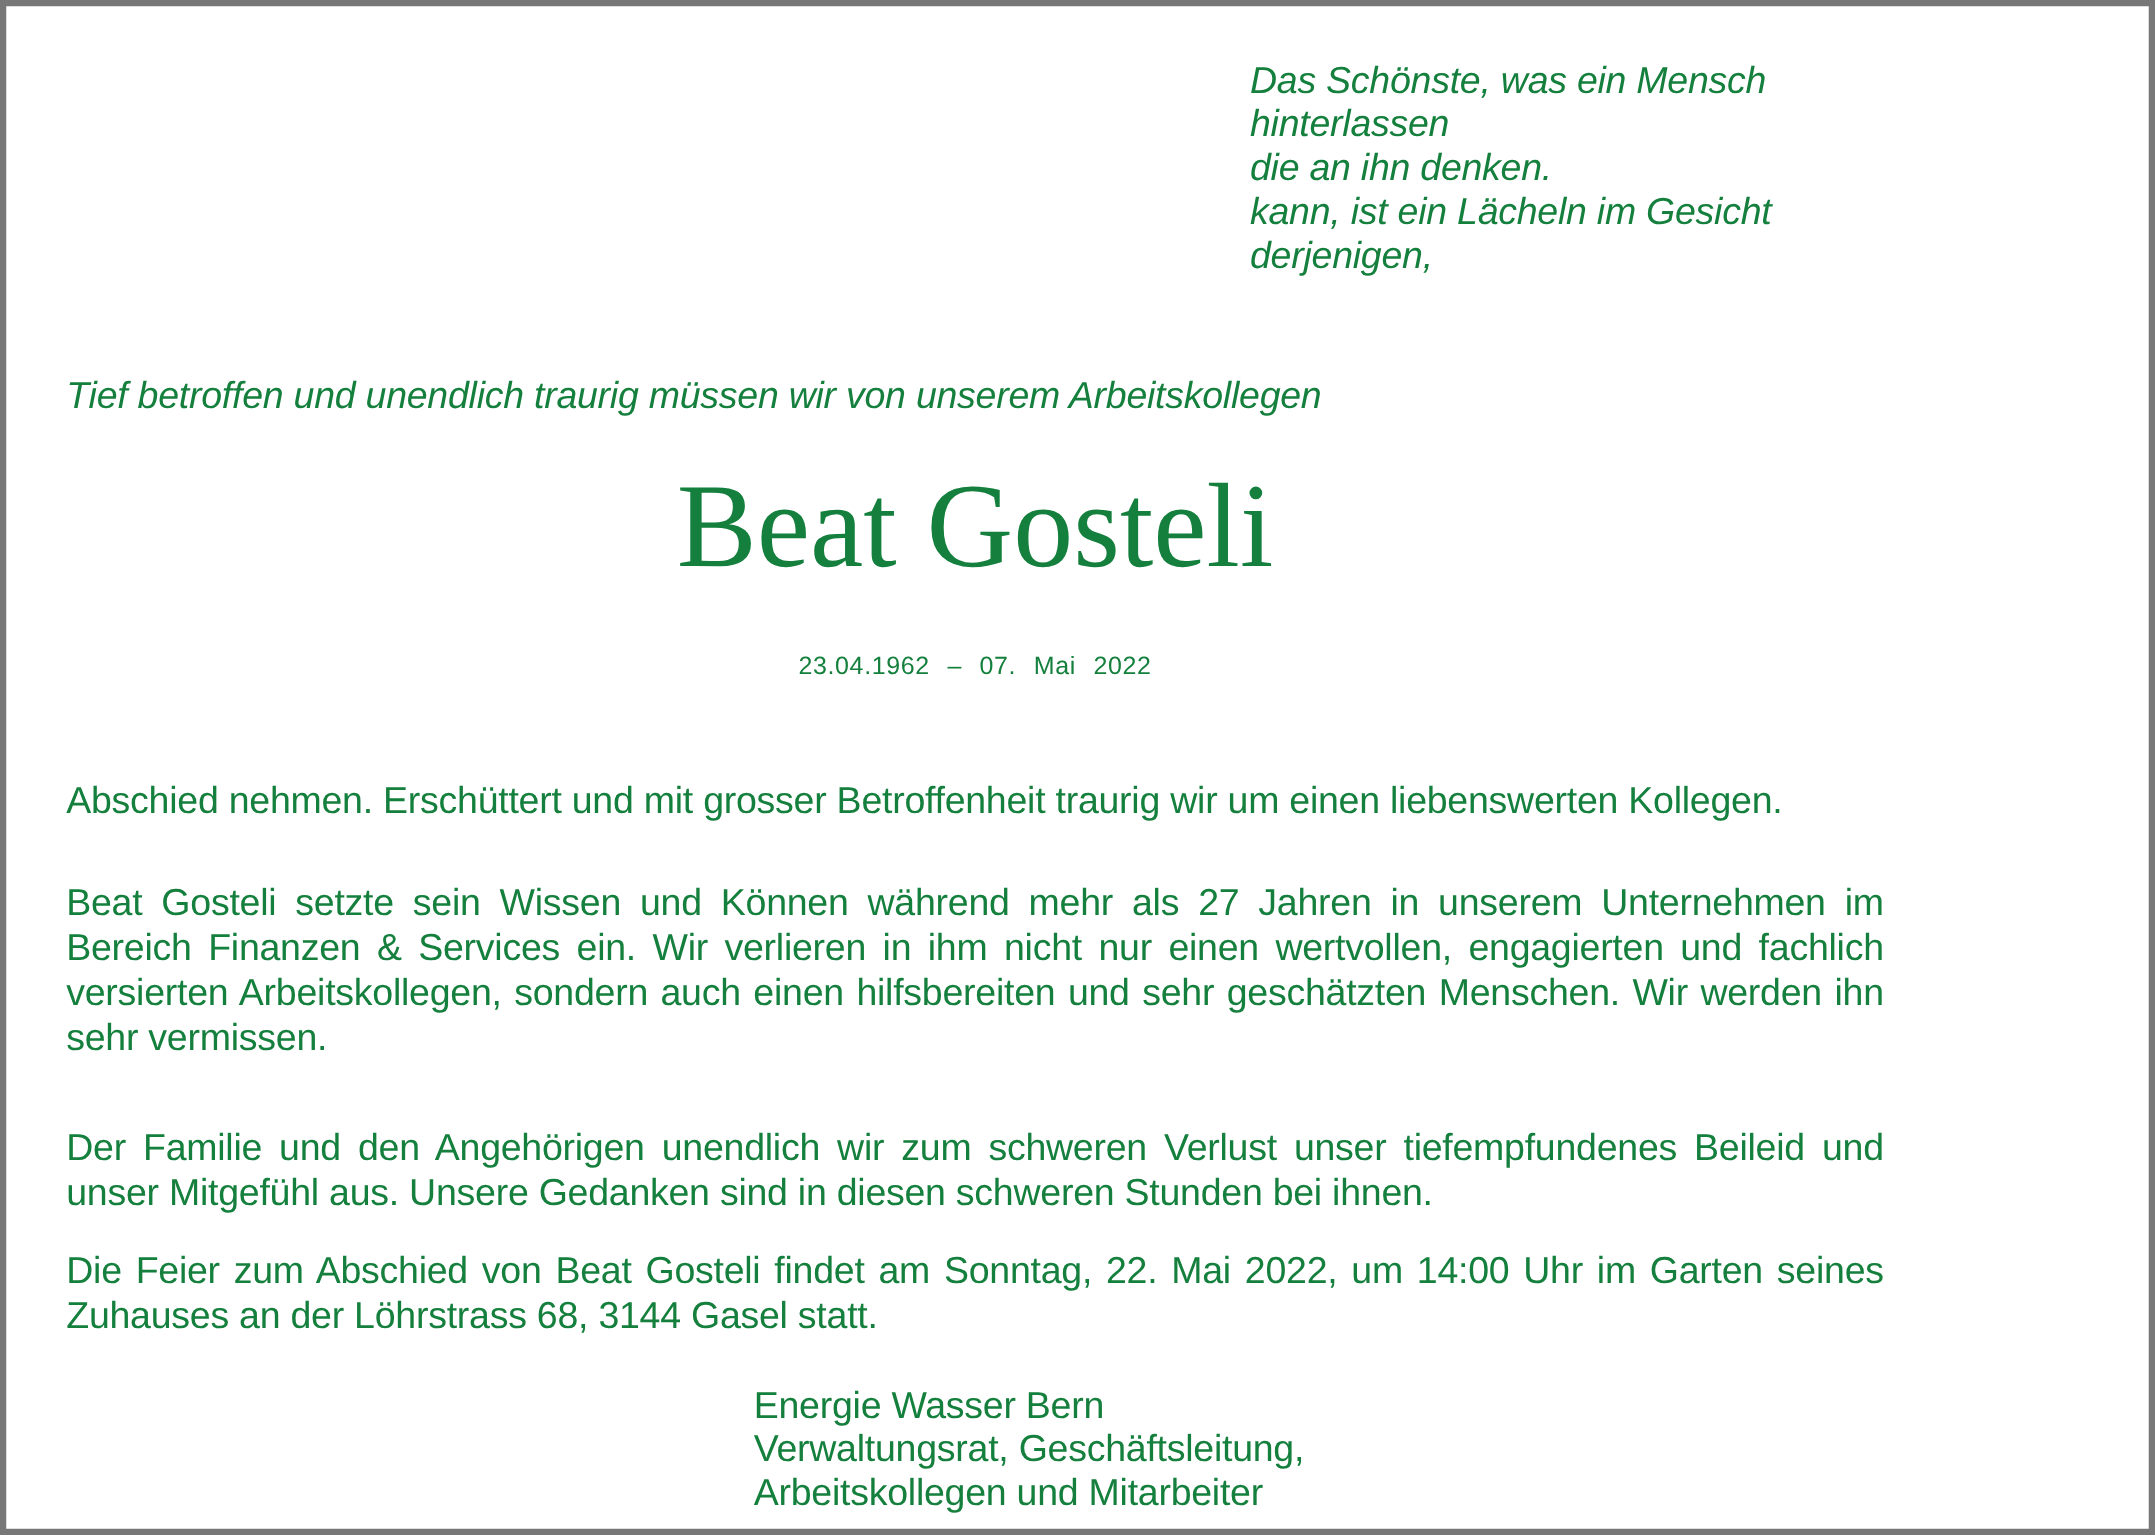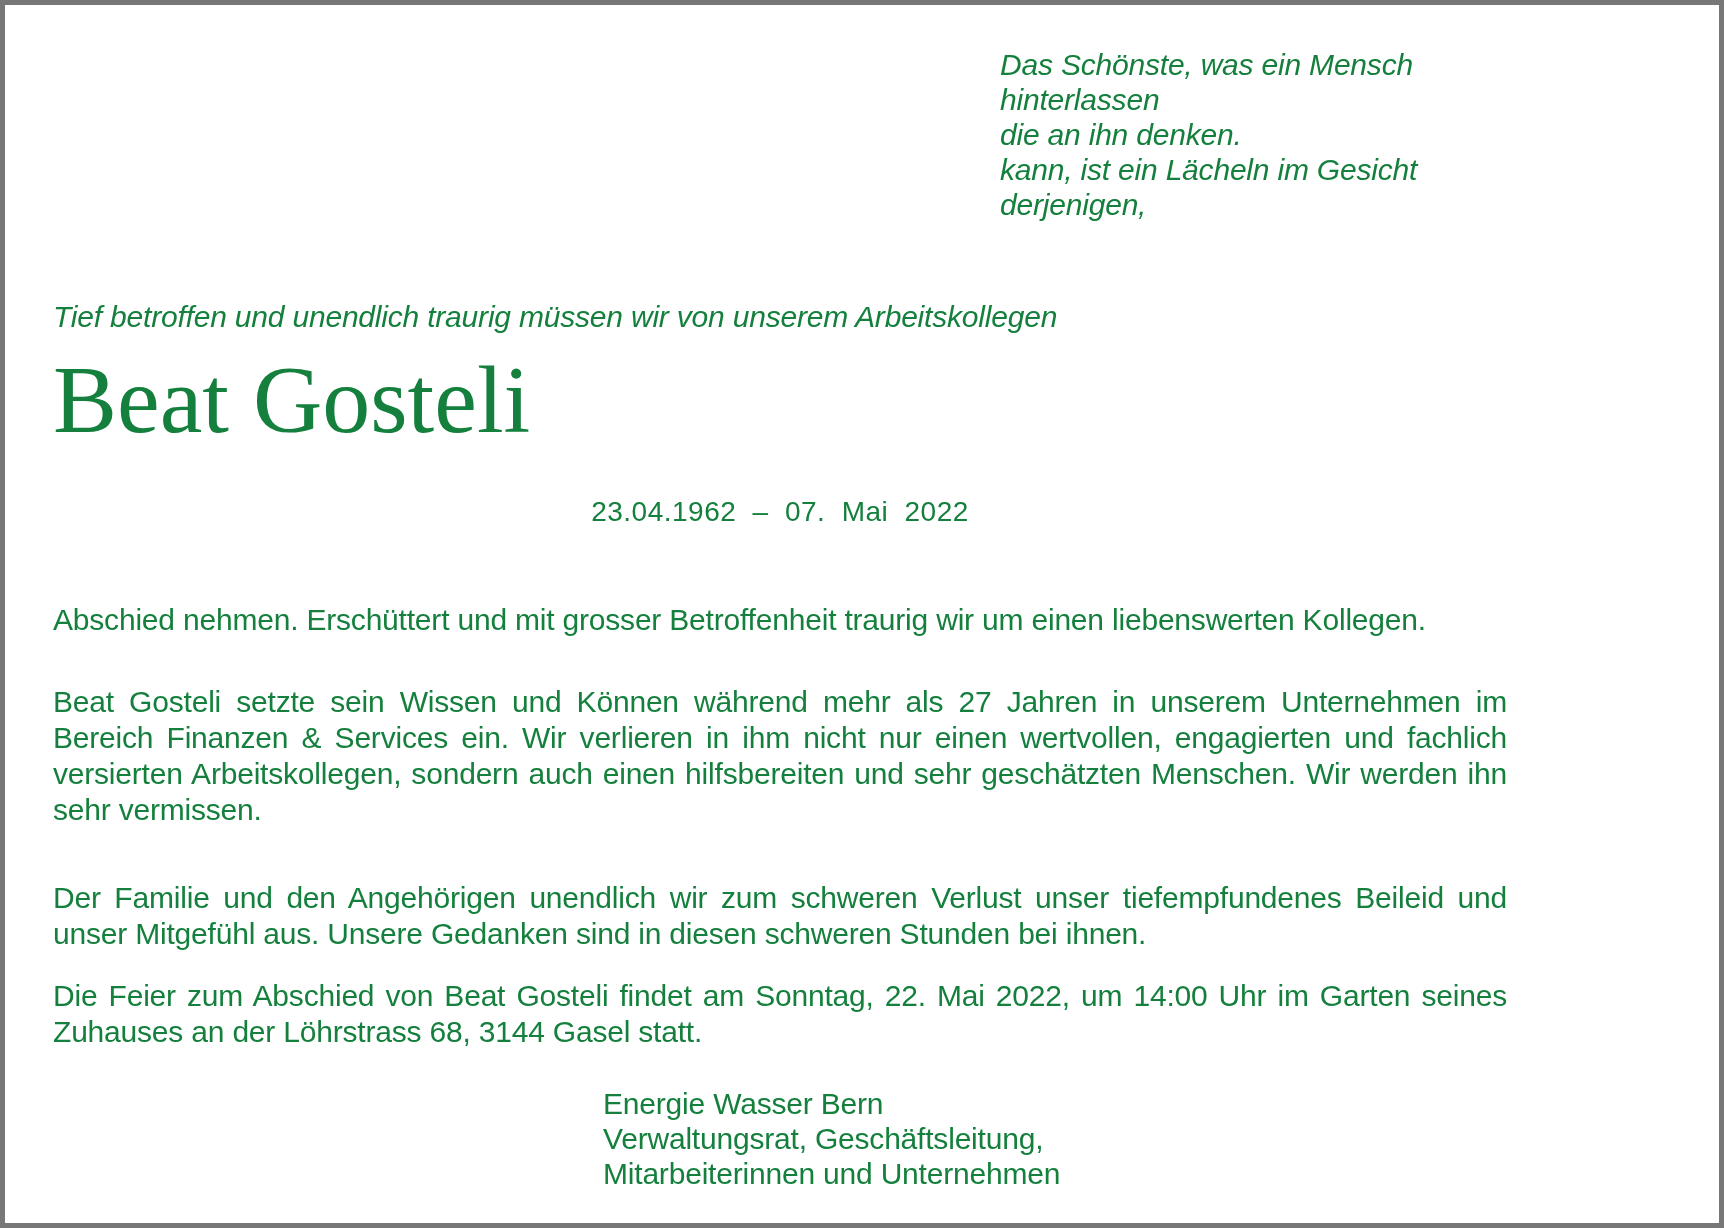--- a/index.html
+++ b/index.html
@@ -32,31 +32,31 @@
     letter-spacing: -0.2px;
   }
   .intro {
     margin: 76px 0 0 0;
     font-size: 30px;
     line-height: 38px;
     letter-spacing: -0.2px;
     font-style: italic;
   }
   .name {
-    margin: 16px 0 0 0;
-    text-align: left;
+    margin: 37px 0 0 0;
+    text-align: center;
     font-family: "Liberation Serif", "DejaVu Serif", serif;
     font-weight: 400;
     font-size: 96px;
     line-height: 1.0;
   }
   .dates {
     margin-top: 46px;
     text-align: center;
-    font-size: 28px;
+    font-size: 20px;
     line-height: 36px;
     word-spacing: 8px;
     letter-spacing: 0.5px;
   }
   .body-par {
     margin: 0;
     font-size: 30px;
     line-height: 36px;
     letter-spacing: -0.2px;
     text-align: justify;
@@ -92,17 +92,17 @@
     <div class="dates">23.04.1962 – 07. Mai 2022</div>
 
     <p class="body-par par-1">Abschied nehmen. Erschüttert und mit grosser Betroffenheit traurig wir um einen liebenswerten Kollegen.</p>
     <p class="body-par par-2">Beat Gosteli setzte sein Wissen und Können während mehr als 27 Jahren in unserem Unternehmen im Bereich Finanzen &amp; Services ein. Wir verlieren in ihm nicht nur einen wertvollen, engagierten und fachlich versierten Arbeitskollegen, sondern auch einen hilfsbereiten und sehr geschätzten Menschen. Wir werden ihn sehr vermissen.</p>
     <p class="body-par par-3">Der Familie und den Angehörigen unendlich wir zum schweren Verlust unser tiefempfundenes Beileid und unser Mitgefühl aus. Unsere Gedanken sind in diesen schweren Stunden bei ihnen.</p>
     <p class="body-par par-4">Die Feier zum Abschied von Beat Gosteli findet am Sonntag, 22. Mai 2022, um 14:00 Uhr im Garten seines Zuhauses an der Löhrstrass 68, 3144 Gasel statt.</p>
 
     <div class="signature">
       <div class="signature-line">Energie Wasser Bern</div>
       <div class="signature-line">Verwaltungsrat, Geschäftsleitung,</div>
-      <div class="signature-line">Mitarbeiterinnen und Unternehmen</div>
+      <div class="signature-line">Arbeitskollegen und Mitarbeiter</div>
     </div>
 
   </div>
 </div>
 
 </body></html>

